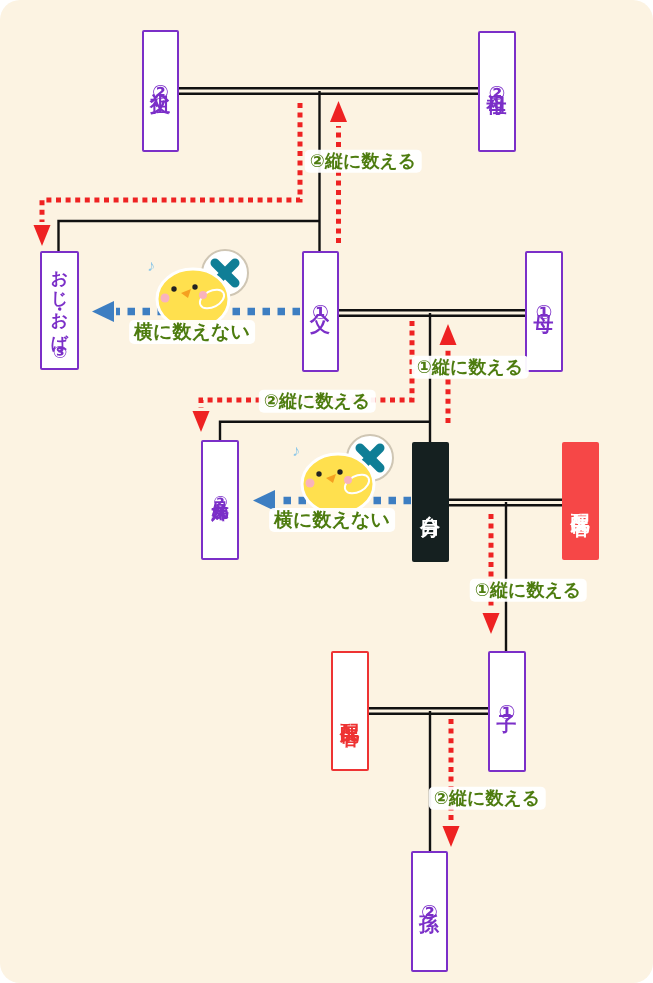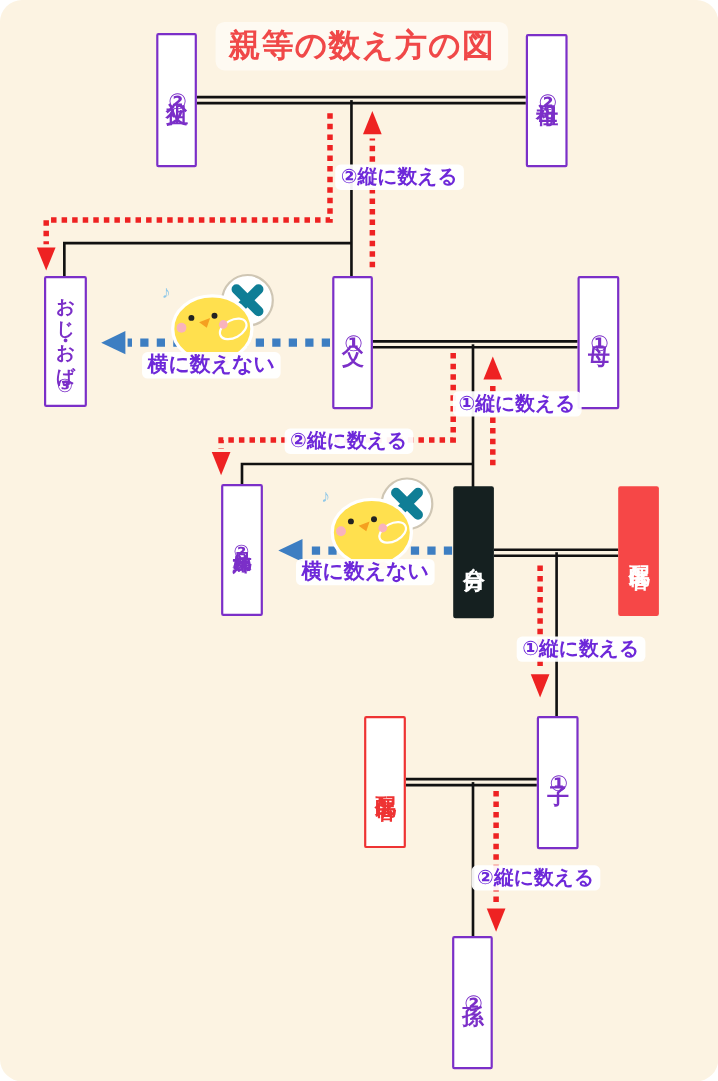--- a/index.html
+++ b/index.html
@@ -32,21 +32,21 @@
   }
   .node.purple  { border:2.5px solid #7b2fc8; color:#7b2fc8; font-size:20px; }
   .node.purple.small { font-size:17px; letter-spacing:1px; }
   .node.black   { background:#152020; color:#ffffff; border:none; font-size:20px; }
   .node.redfill { background:#f64747; color:#ffffff; border:none; font-size:19px; }
   .node.redline { border:2.5px solid #ee3333; color:#ee3333; font-size:19px; }
 
   .flowlabel {
     position:absolute; transform:translate(-50%,-50%);
     background:rgba(255,255,255,0.95);
-    color:#6d28d9; font-weight:bold; font-size:18px;
+    color:#4d7c0f; font-weight:bold; font-size:18px;
     padding:1px 5px; border-radius:5px; white-space:nowrap;
     line-height:1.15;
   }
   .flowlabel.blue-note { font-size:19px;font-family:Liberation Serif, serif; }
 </style>
 </head>
 <body>
 
 <div class="canvas">
 
@@ -121,21 +121,20 @@
       <line x1="300" y1="311.5" x2="116" y2="311.5" stroke="#3d7ec2" stroke-width="7.5" stroke-dasharray="7.5 7.5"></line>
       <polygon points="92,311.5 114,301 114,322" fill="#3d7ec2"></polygon>
       <line x1="411" y1="500.5" x2="277" y2="500.5" stroke="#3d7ec2" stroke-width="7.5" stroke-dasharray="7.5 7.5"></line>
       <polygon points="253,500.5 275,490 275,511" fill="#3d7ec2"></polygon>
     </g>
 
     <use href="#chick" transform="translate(193,297)"></use>
     <use href="#chick" transform="translate(338,482)"></use>
   </svg>
 
-  <div class="title">親等の数え方の図</div>
 
   <div class="node purple" style="left:142px;top:30px;width:37px;height:122px;">祖父②</div>
   <div class="node purple" style="left:478px;top:31px;width:38px;height:121px;">祖母②</div>
   <div class="node purple small" style="left:40px;top:251px;width:39px;height:119px;">おじ・おば③</div>
   <div class="node purple" style="left:302px;top:251px;width:37px;height:121px;">父①</div>
   <div class="node purple" style="left:525px;top:251px;width:38px;height:121px;">母①</div>
   <div class="node purple small" style="left:201px;top:440px;width:38px;height:120px;">兄弟姉妹②</div>
   <div class="node black" style="left:412px;top:442px;width:37px;height:120px;">自分</div>
   <div class="node redfill" style="left:562px;top:442px;width:37px;height:118px;">配偶者</div>
   <div class="node redline" style="left:331px;top:651px;width:38px;height:120px;">配偶者</div>

